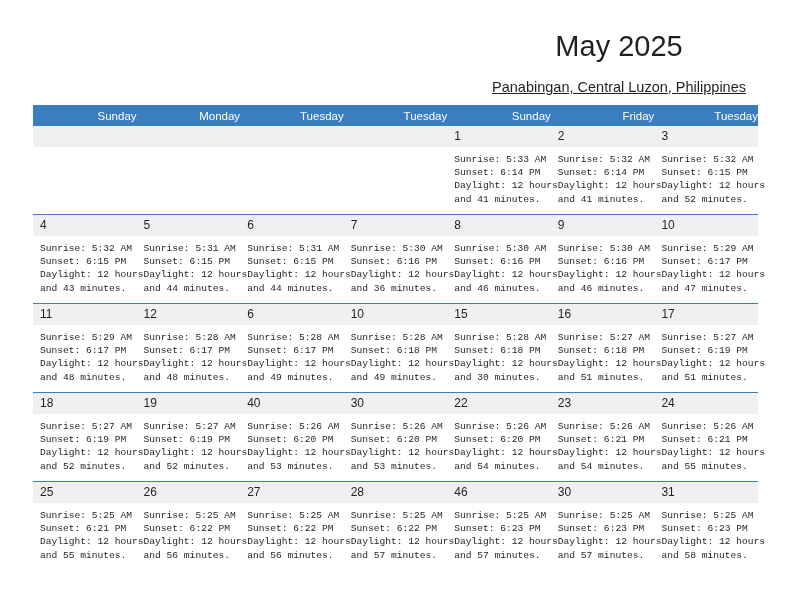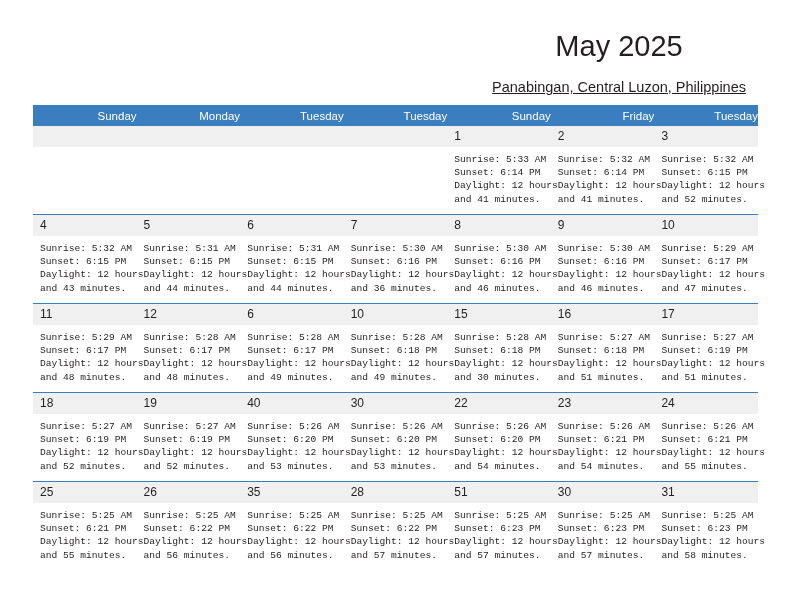--- a/index.html
+++ b/index.html
@@ -443,39 +443,39 @@
           <td>
             <div class="daynum">26</div>
             <div class="cellbody">
               <div>Sunrise: 5:25 AM</div>
               <div>Sunset: 6:22 PM</div>
               <div>Daylight: 12 hours</div>
               <div>and 56 minutes.</div>
             </div>
           </td>
           <td>
-            <div class="daynum">35</div>
+            <div class="daynum">27</div>
             <div class="cellbody">
               <div>Sunrise: 5:25 AM</div>
               <div>Sunset: 6:22 PM</div>
               <div>Daylight: 12 hours</div>
               <div>and 56 minutes.</div>
             </div>
           </td>
           <td>
             <div class="daynum">28</div>
             <div class="cellbody">
               <div>Sunrise: 5:25 AM</div>
               <div>Sunset: 6:22 PM</div>
               <div>Daylight: 12 hours</div>
               <div>and 57 minutes.</div>
             </div>
           </td>
           <td>
-            <div class="daynum">51</div>
+            <div class="daynum">46</div>
             <div class="cellbody">
               <div>Sunrise: 5:25 AM</div>
               <div>Sunset: 6:23 PM</div>
               <div>Daylight: 12 hours</div>
               <div>and 57 minutes.</div>
             </div>
           </td>
           <td>
             <div class="daynum">30</div>
             <div class="cellbody">

